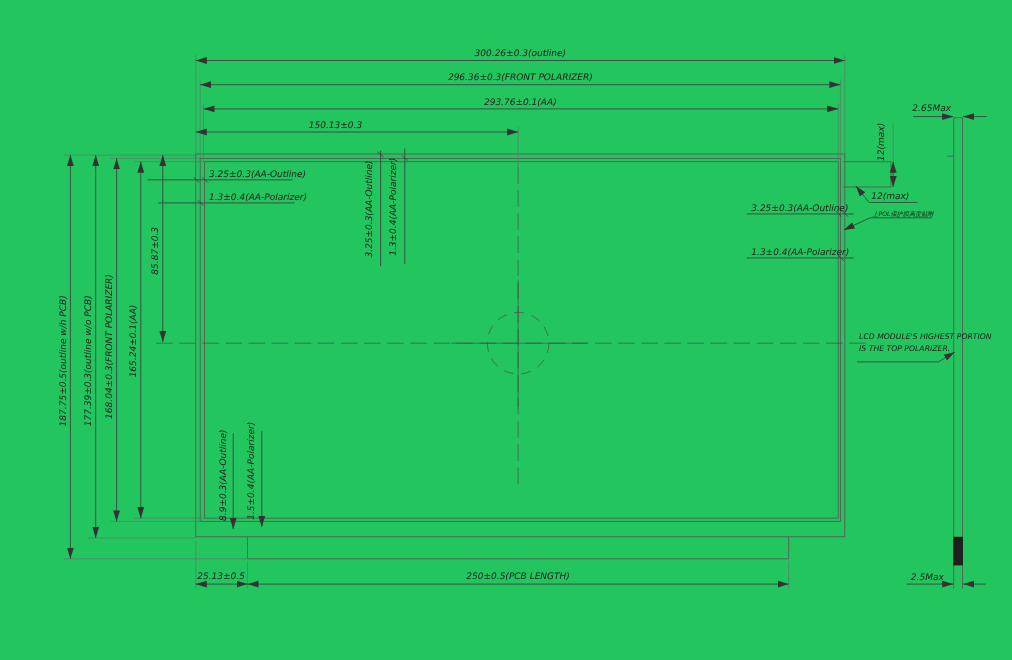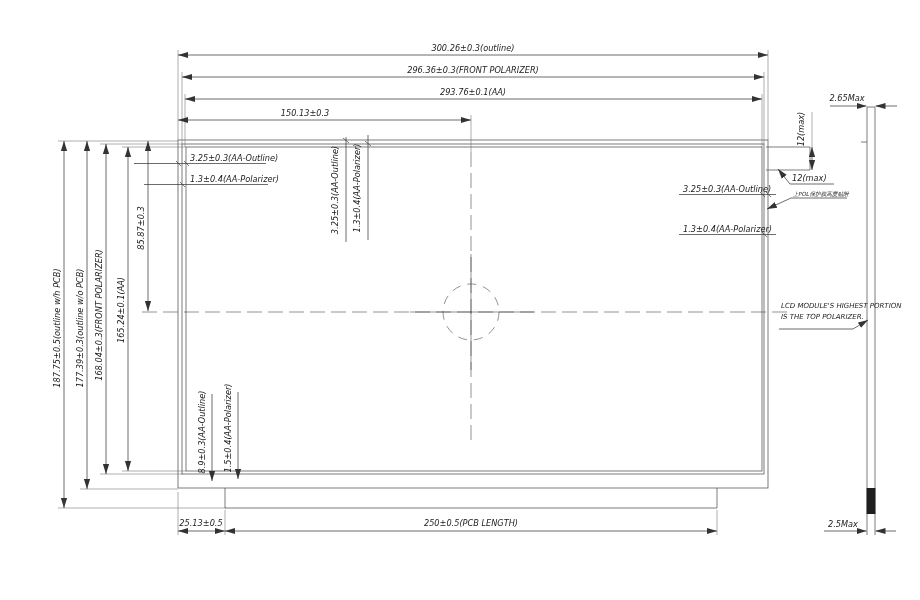--- a/index.html
+++ b/index.html
@@ -1,16 +1,16 @@
 <!DOCTYPE html>
 <html><head>
 <meta charset="utf-8">
 <style>
   html,body{margin:0;padding:0;background:#e8e8e8;}
-  .page{width:920px;height:600px;background:#ffffff;position:relative;margin:0 auto;overflow:hidden;}
+  .page{width:920px;height:600px;background:#22c55e;position:relative;margin:0 auto;overflow:hidden;}
   svg{display:block;}
   text{font-family:"DejaVu Sans",sans-serif;font-style:italic;fill:#1c1c1c;}
   .t8{font-size:8.2px;}
   .t7{font-size:7px;}
   .t5{font-size:5.6px;}
   .dim{stroke:#3c3c3c;stroke-width:0.75;fill:none;}
   .ext{stroke:#6a6a6a;stroke-width:0.55;fill:none;}
   .edge{stroke:#5a5a5a;stroke-width:0.8;fill:none;}
   .cl{stroke:#4a4a4a;stroke-width:0.6;fill:none;}
   .tick{stroke:#3c3c3c;stroke-width:0.7;}

